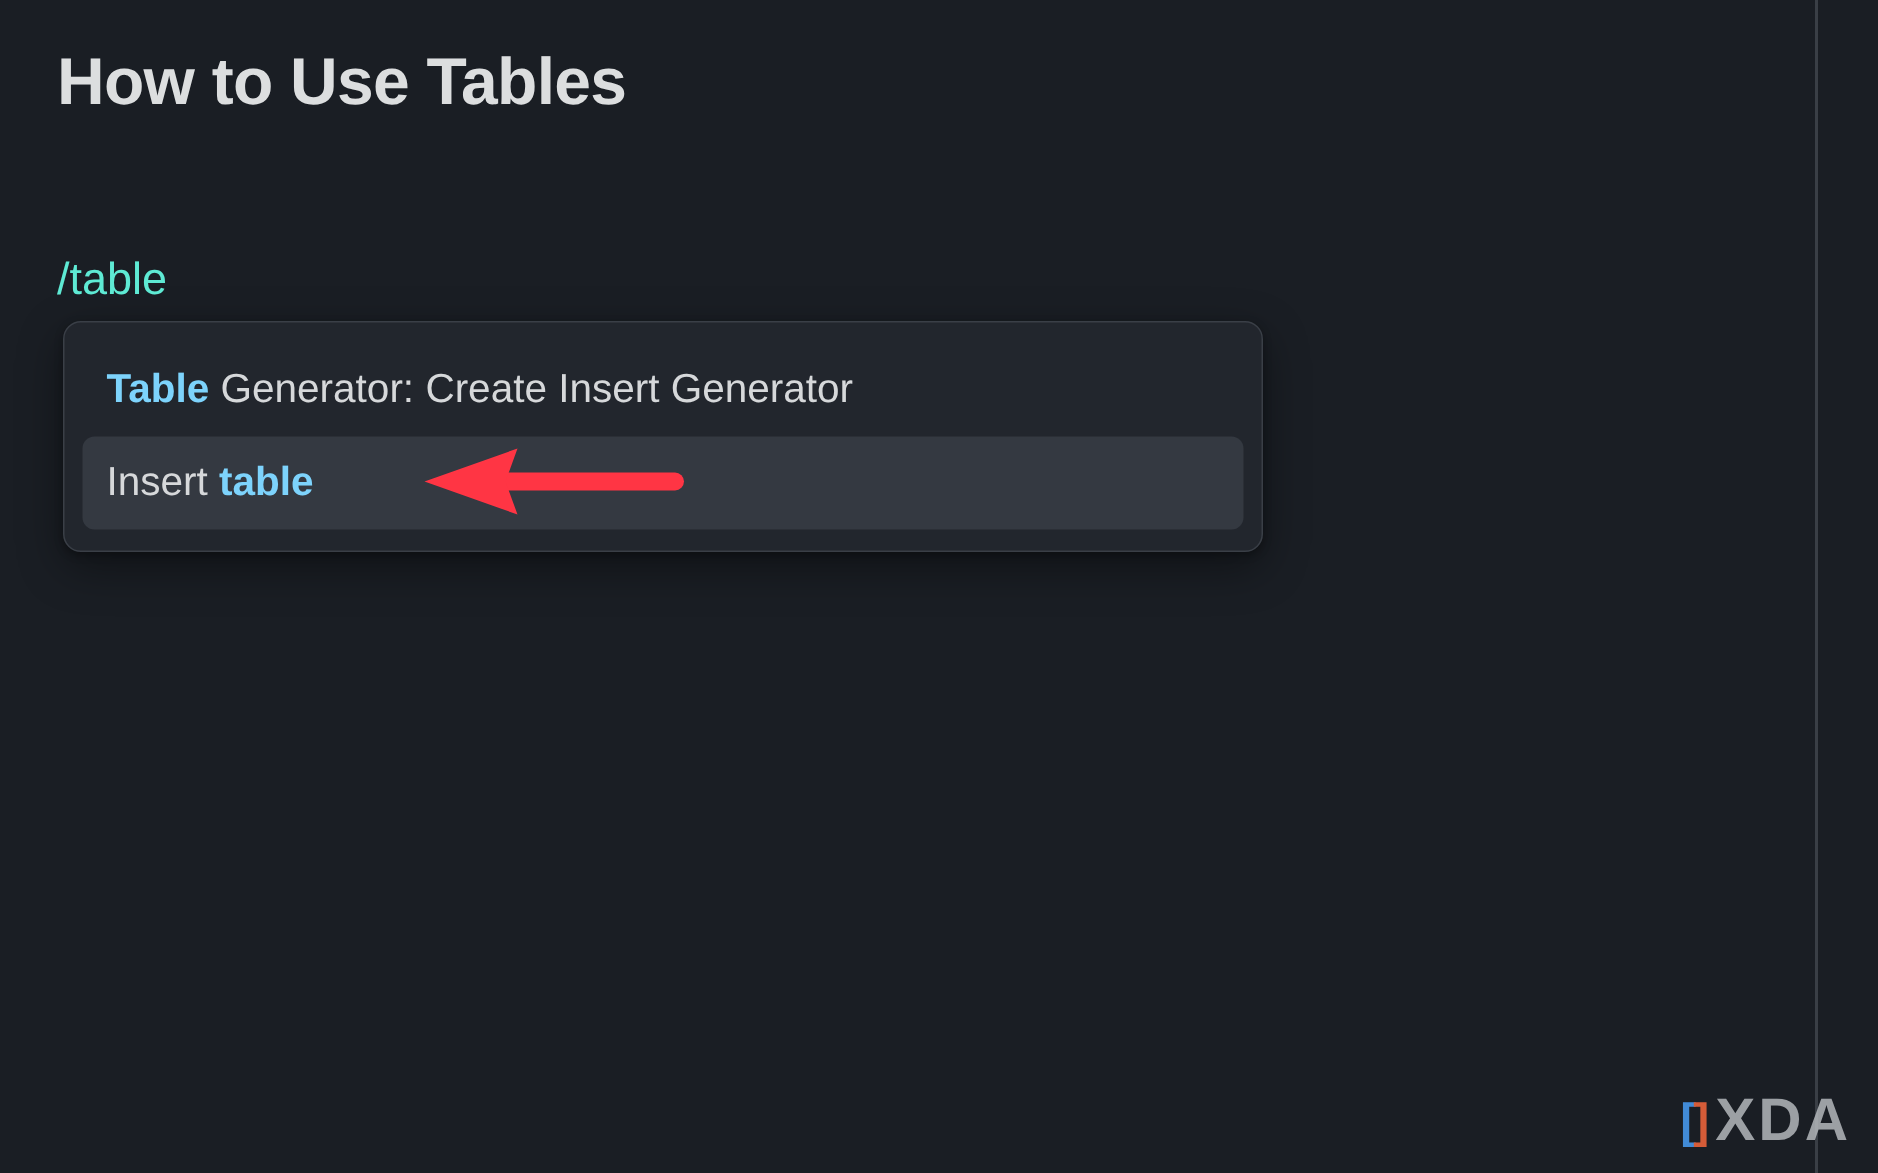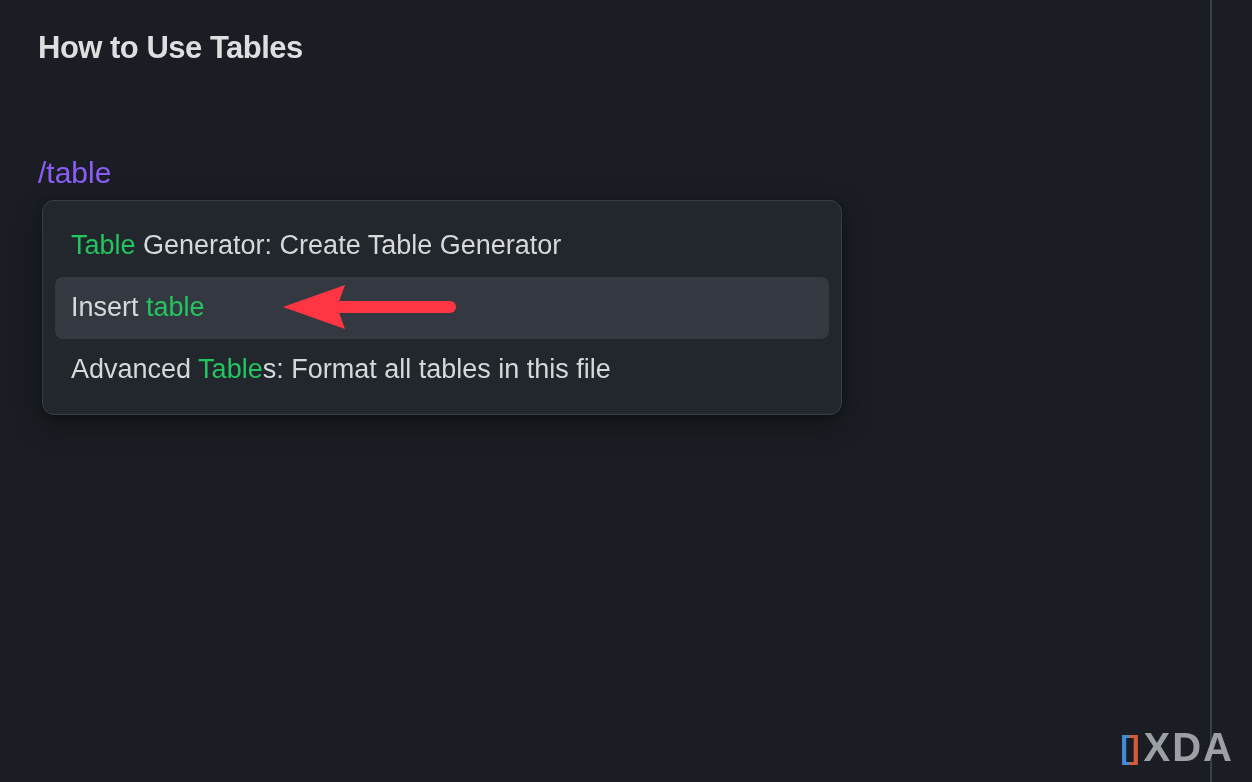--- a/index.html
+++ b/index.html
@@ -30,30 +30,30 @@
   }
   .right-strip {
     position: absolute;
     left: 1212px;
     top: 0;
     width: 40px;
     height: 782px;
     background: #1a1e24;
   }
   .page-title {
-    font-size: 31px;
+    font-size: 44px;
     font-weight: 800;
     color: #dcdedf;
     letter-spacing: -0.5px;
     margin-bottom: 90px;
   }
   .slash-text {
     font-size: 30px;
     font-weight: 400;
-    color: #8b5cf6;
+    color: #5eead4;
     margin-left: 0;
     margin-bottom: 10px;
   }
   .command-menu {
     margin-left: 4px;
     width: 800px;
     background: #22262d;
     border: 1px solid #3a3f47;
     border-radius: 12px;
     padding: 14px 12px;
@@ -67,21 +67,21 @@
     border-radius: 8px;
     font-size: 27px;
     line-height: 1.25;
     color: #d6d8da;
     cursor: pointer;
   }
   .menu-item .label { flex: 1 1 auto; }
   .menu-item.selected {
     background: #343941;
   }
-  .menu-item .bold { font-weight: 400; color: #22c55e; }
+  .menu-item .bold { font-weight: 700; color: #7dd3fc; }
   .kbd {
     margin-left: 10px;
     background: #3a3f47;
     border-radius: 6px;
     padding: 3px 10px;
     font-size: 22px;
     color: #cfd2d5;
     letter-spacing: 2px;
     white-space: nowrap;
   }
@@ -119,42 +119,37 @@
 
 <div class="main-pane">
   <h1 class="page-title">How to Use Tables</h1>
 
   <div class="slash-text">/table</div>
 
   <div class="command-menu">
 
     <div class="menu-item">
       <span class="label">
-        <span></span><span class="bold">Table</span><span> Generator: Create Table Generator</span>
+        <span></span><span class="bold">Table</span><span> Generator: Create Insert Generator</span>
       </span>
     </div>
 
     <div class="menu-item selected" style="position:relative;">
       <span class="label">
         <span>Insert </span><span class="bold">table</span>
       </span>
       <svg class="arrow" width="190" height="64" viewBox="0 0 190 64" style="left:220px; top:-2px;">
         <g fill="#ff3544" stroke="#ff3544">
           <line x1="60" y1="32" x2="175" y2="32" stroke-width="12" stroke-linecap="round"></line>
           <polygon points="8,32 70,10 62,32 70,54" stroke-width="0"></polygon>
         </g>
       </svg>
     </div>
 
 
-    <div class="menu-item">
-      <span class="label">
-        <span>Advanced </span><span class="bold">Table</span><span>s: Format all tables in this file</span>
-      </span>
-    </div>
 
   </div>
 </div>
 
 <div class="divider-right"></div>
 <div class="right-strip"></div>
 
 <div class="xda-logo">
   <span class="xda-brackets">
     <span class="lb">[</span>

